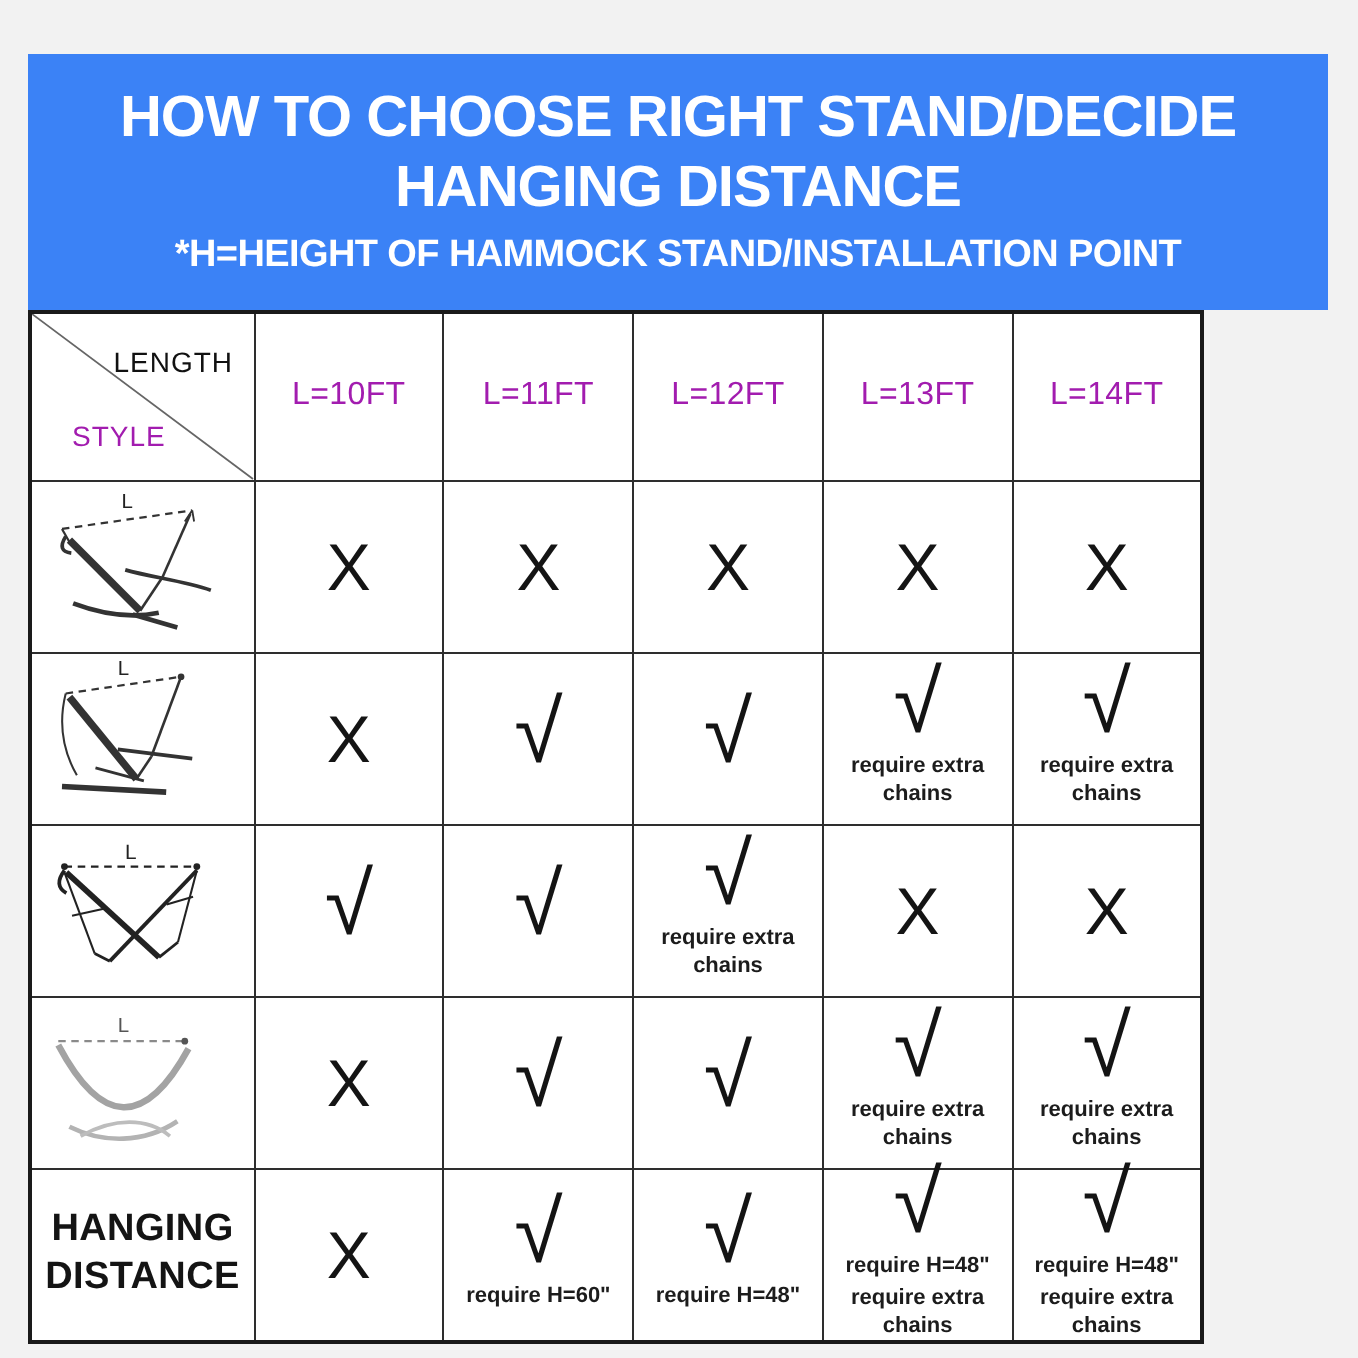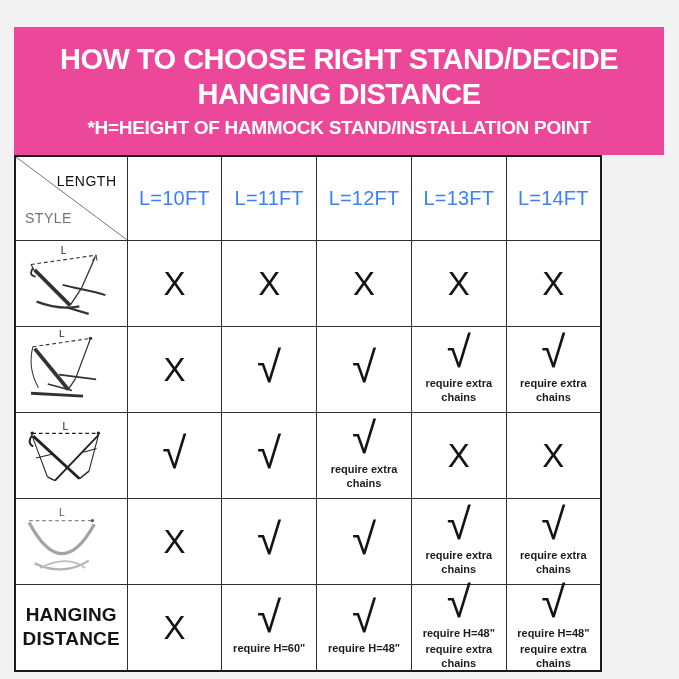--- a/index.html
+++ b/index.html
@@ -8,21 +8,21 @@
     background:#f2f2f2;
     font-family:"Liberation Sans", sans-serif;
     color:#111;
     overflow:hidden;
   }
   .page{position:relative;width:679px;height:679px;}
 
   
   .banner{
     position:absolute;left:14px;top:27px;width:650px;height:128px;
-    background:#ec4899;color:#ffffff;text-align:center;
+    background:#3b82f6;color:#ffffff;text-align:center;
     display:flex;flex-direction:column;justify-content:center;
   }
   .banner .title{
     font-size:29px;font-weight:bold;line-height:35px;letter-spacing:-0.5px;
   }
   .banner .subtitle{
     font-size:19px;font-weight:bold;line-height:25px;margin-top:3px;letter-spacing:-0.3px;text-align:center;
   }
 
   
@@ -40,24 +40,24 @@
   }
   tr.head-row{height:84px;}
   tr.data-row{height:85px;}
 
   th.corner{position:relative;font-weight:normal;}
   .corner svg.diag{position:absolute;left:0;top:0;width:100%;height:100%;}
   .corner .corner-top{
     position:absolute;top:16px;right:10px;font-size:14px;letter-spacing:0.5px;color:#111;
   }
   .corner .corner-bottom{
-    position:absolute;bottom:14px;left:9px;font-size:14px;letter-spacing:0.5px;color:#737373;
-  }
-
-  th.colhead{font-weight:normal;font-size:20px;color:#3b82f6;letter-spacing:0.2px;}
+    position:absolute;bottom:14px;left:20px;font-size:14px;letter-spacing:0.5px;color:#a21caf;
+  }
+
+  th.colhead{font-weight:normal;font-size:16px;color:#a21caf;letter-spacing:0.2px;}
 
   td.shaded{background:#d0d0d0;}
 
   .cellbox{
     display:flex;flex-direction:column;align-items:center;justify-content:center;
     height:85px;line-height:1;
   }
   .mark{font-size:33px;color:#141414;line-height:1;}
   .mark.check{font-size:44px;font-weight:500;margin-top:-4px;}
   .note{font-size:11px;font-weight:bold;color:#1c1c1c;line-height:1.3;margin-top:2px;}

